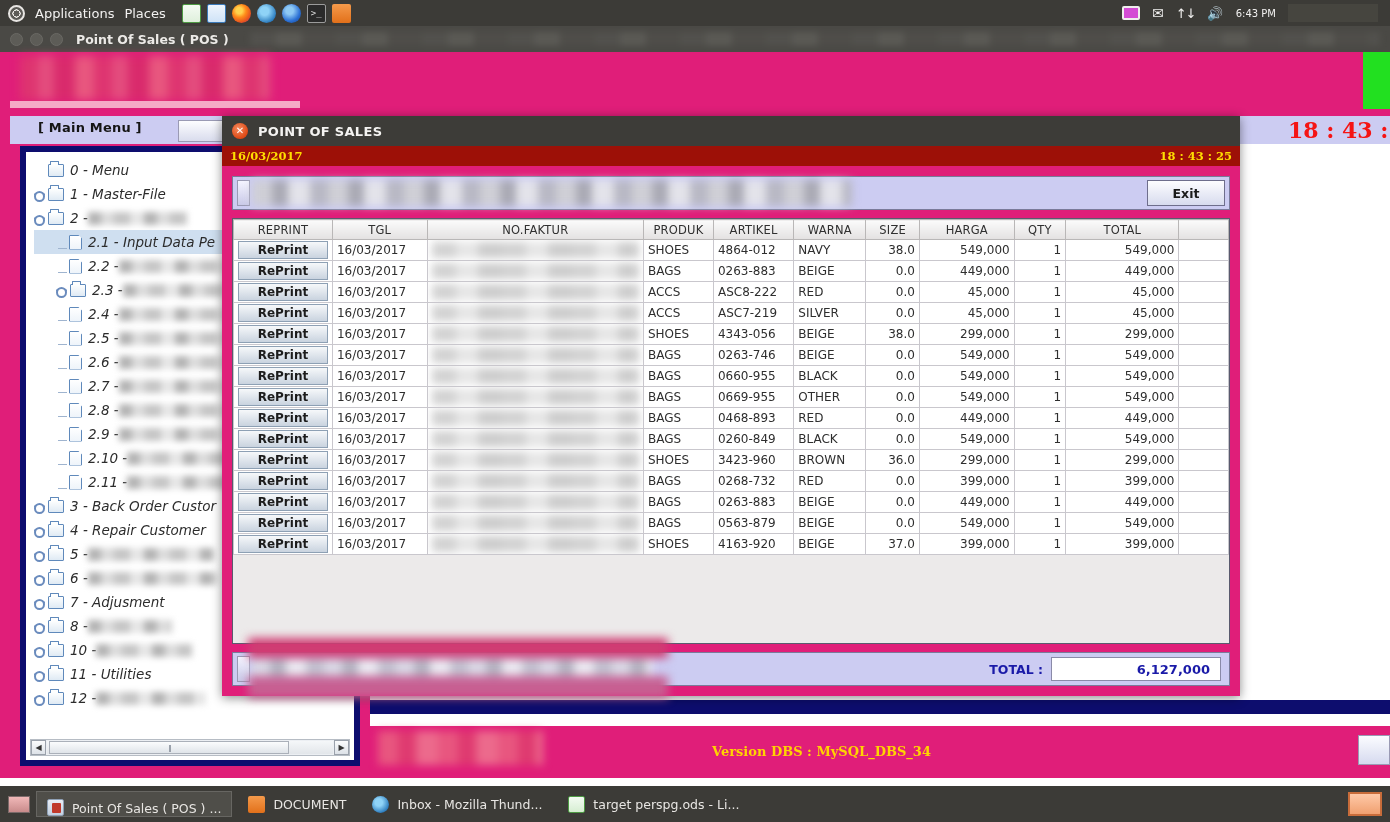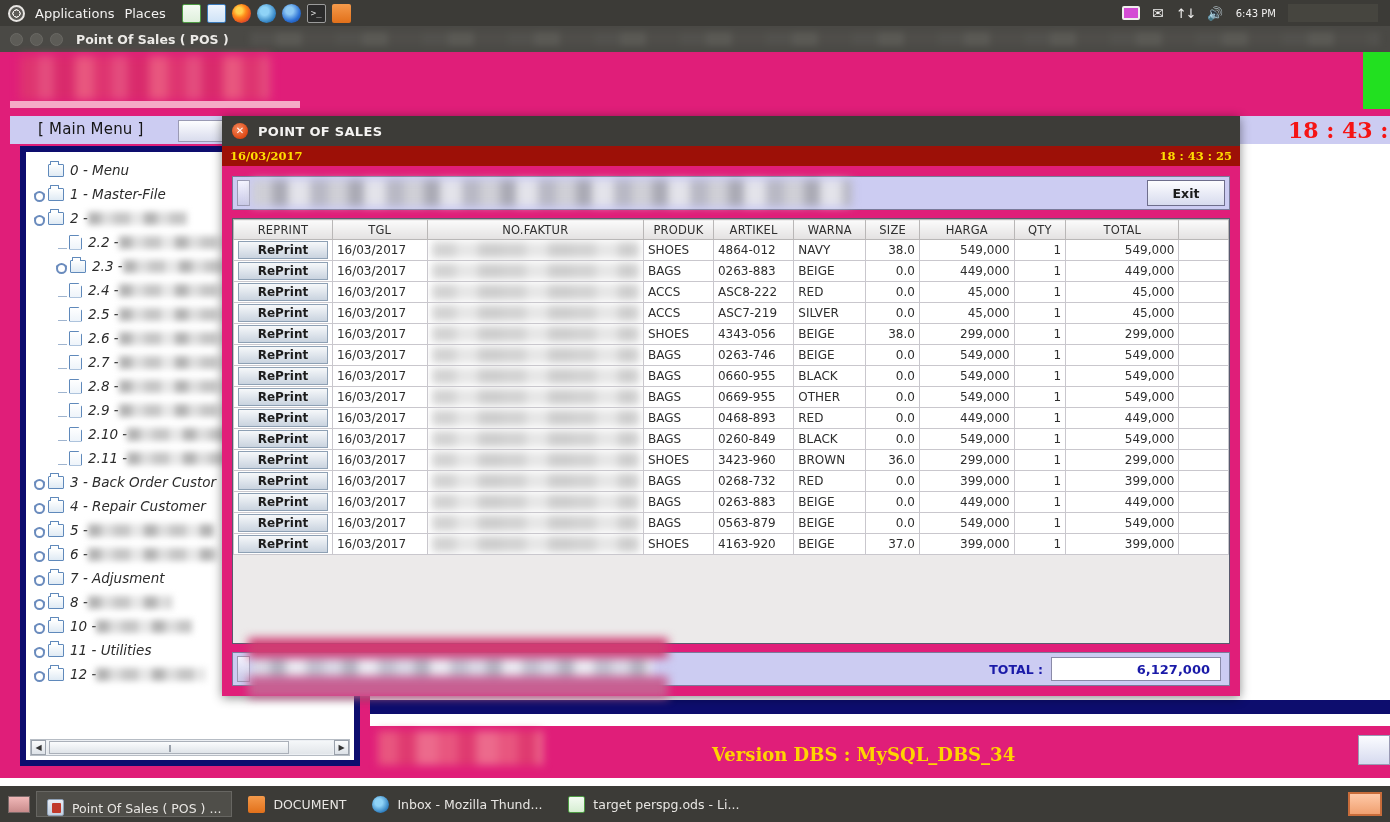--- a/index.html
+++ b/index.html
@@ -58,21 +58,21 @@
   .banner-blur {
     position: absolute; left: 20px; top: 56px; width: 250px; height: 44px;
     background: repeating-linear-gradient(90deg,#de3470 0 18px,#e44d7e 18px 34px,#d92a6c 34px 55px,#e8577f 55px 74px);
     filter: blur(5px);
   }
   .banner-underline { position: absolute; left: 10px; top: 101px; width: 290px; height: 7px; background: #f5aac6; }
   .green-panel { position: absolute; left: 1363px; top: 52px; width: 27px; height: 57px; background: #22e020; }
 
   
   .mm-bar { position: absolute; left: 10px; top: 116px; width: 1380px; height: 28px; background: #ccccf2; }
-  .mm-label { position: absolute; left: 38px; top: 120px; font-size: 15px; font-weight: normal; color: #151515; letter-spacing: .2px; }
+  .mm-label { position: absolute; left: 38px; top: 120px; font-size: 13px; font-weight: bold; color: #151515; letter-spacing: .2px; }
   .mm-combo {
     position: absolute; left: 178px; top: 120px; width: 112px; height: 22px;
     background: linear-gradient(#fdfdff,#d9dced); border:1px solid #9a9ab4; display:flex; align-items:center;
     justify-content:flex-end; padding-right: 6px; font-size: 12px; color:#222;
   }
   .clock-big { position: absolute; left: 1288px; top: 117px; font-size: 22px; font-weight: bold; color: #f51414; font-family: "DejaVu Serif", serif; white-space: nowrap; }
 
   
   .tree-outer { position: absolute; left: 20px; top: 146px; width: 340px; height: 620px; background: #0d0d6e; padding: 6px; }
   .tree-inner { width: 100%; height: 100%; background: #ffffff; position: relative; overflow: hidden; }
@@ -104,21 +104,21 @@
     font-size:8px; text-align:center; line-height:13px; color:#333; flex:none; }
   .ts-track { flex:1; height:13px; background: linear-gradient(#f5f7f9,#e2e6ea); margin:0 1px; position:relative; }
   .ts-thumb { position:absolute; left:2px; top:0; width:84%; height:13px; background: linear-gradient(#fbfcfd,#dfe4e9); border:1px solid #aab0b9; }
   .ts-grip { position:absolute; left:50%; top:3px; width:2px; height:7px; background:#9aa1ab; }
 
   
   .ver-strip { position: absolute; left: 370px; top: 726px; width: 1020px; height: 52px; background: #e01e79; }
   .ver-blur { position:absolute; left: 378px; top: 731px; width: 165px; height: 34px;
      background: repeating-linear-gradient(90deg,#e8567f 0 20px,#df3a70 20px 38px,#ec6a8c 38px 60px);
      filter: blur(4.5px); }
-  .ver-text { position: absolute; left: 712px; top: 744px; font-size: 18px; font-weight: bold; color: #ffd400;
+  .ver-text { position: absolute; left: 712px; top: 744px; font-size: 13px; font-weight: bold; color: #ffd400;
      font-family: "DejaVu Serif", serif; white-space: nowrap; }
   .ver-btn { position:absolute; left: 1358px; top: 735px; width: 32px; height: 30px;
      background: linear-gradient(#fbfcff,#d6daef); border:1px solid #9a9ab4; }
   .navy-strip { position: absolute; left: 370px; top: 700px; width: 1020px; height: 14px; background: #0d0d6e; }
   .white-gap { position:absolute; left: 370px; top: 714px; width: 1020px; height: 12px; background:#fff; }
   .white-upper { position:absolute; left: 370px; top: 144px; width: 1020px; height: 556px; background:#ffffff; }
 
   
   .dlg { position: absolute; left: 222px; top: 116px; width: 1018px; height: 580px;
          box-shadow: 0 2px 10px rgba(0,0,0,.45); }
@@ -250,20 +250,26 @@
           <div class="tnode">
             <span class="t-handle has"></span>
             <span class="ico-folder"></span>
             <span class="tlabel">1 - Master-File</span>
           </div>
           <div class="tnode">
             <span class="t-handle has"></span>
             <span class="ico-folder"></span>
             <span class="tlabel">2 - </span>
             <span class="blurtxt" style="width:100px"></span>
+          </div>
+          <div class="tnode sel">
+            <span class="t-ind" style="width:22px"></span>
+            <span class="t-dash"></span>
+            <span class="ico-file"></span>
+            <span class="tlabel">2.1 - Input Data Pe</span>
           </div>
           <div class="tnode">
             <span class="t-ind" style="width:22px"></span>
             <span class="t-dash"></span>
             <span class="ico-file"></span>
             <span class="tlabel">2.2 - </span>
             <span class="blurtxt" style="width:135px"></span>
           </div>
           <div class="tnode">
             <span class="t-ind" style="width:22px"></span>

